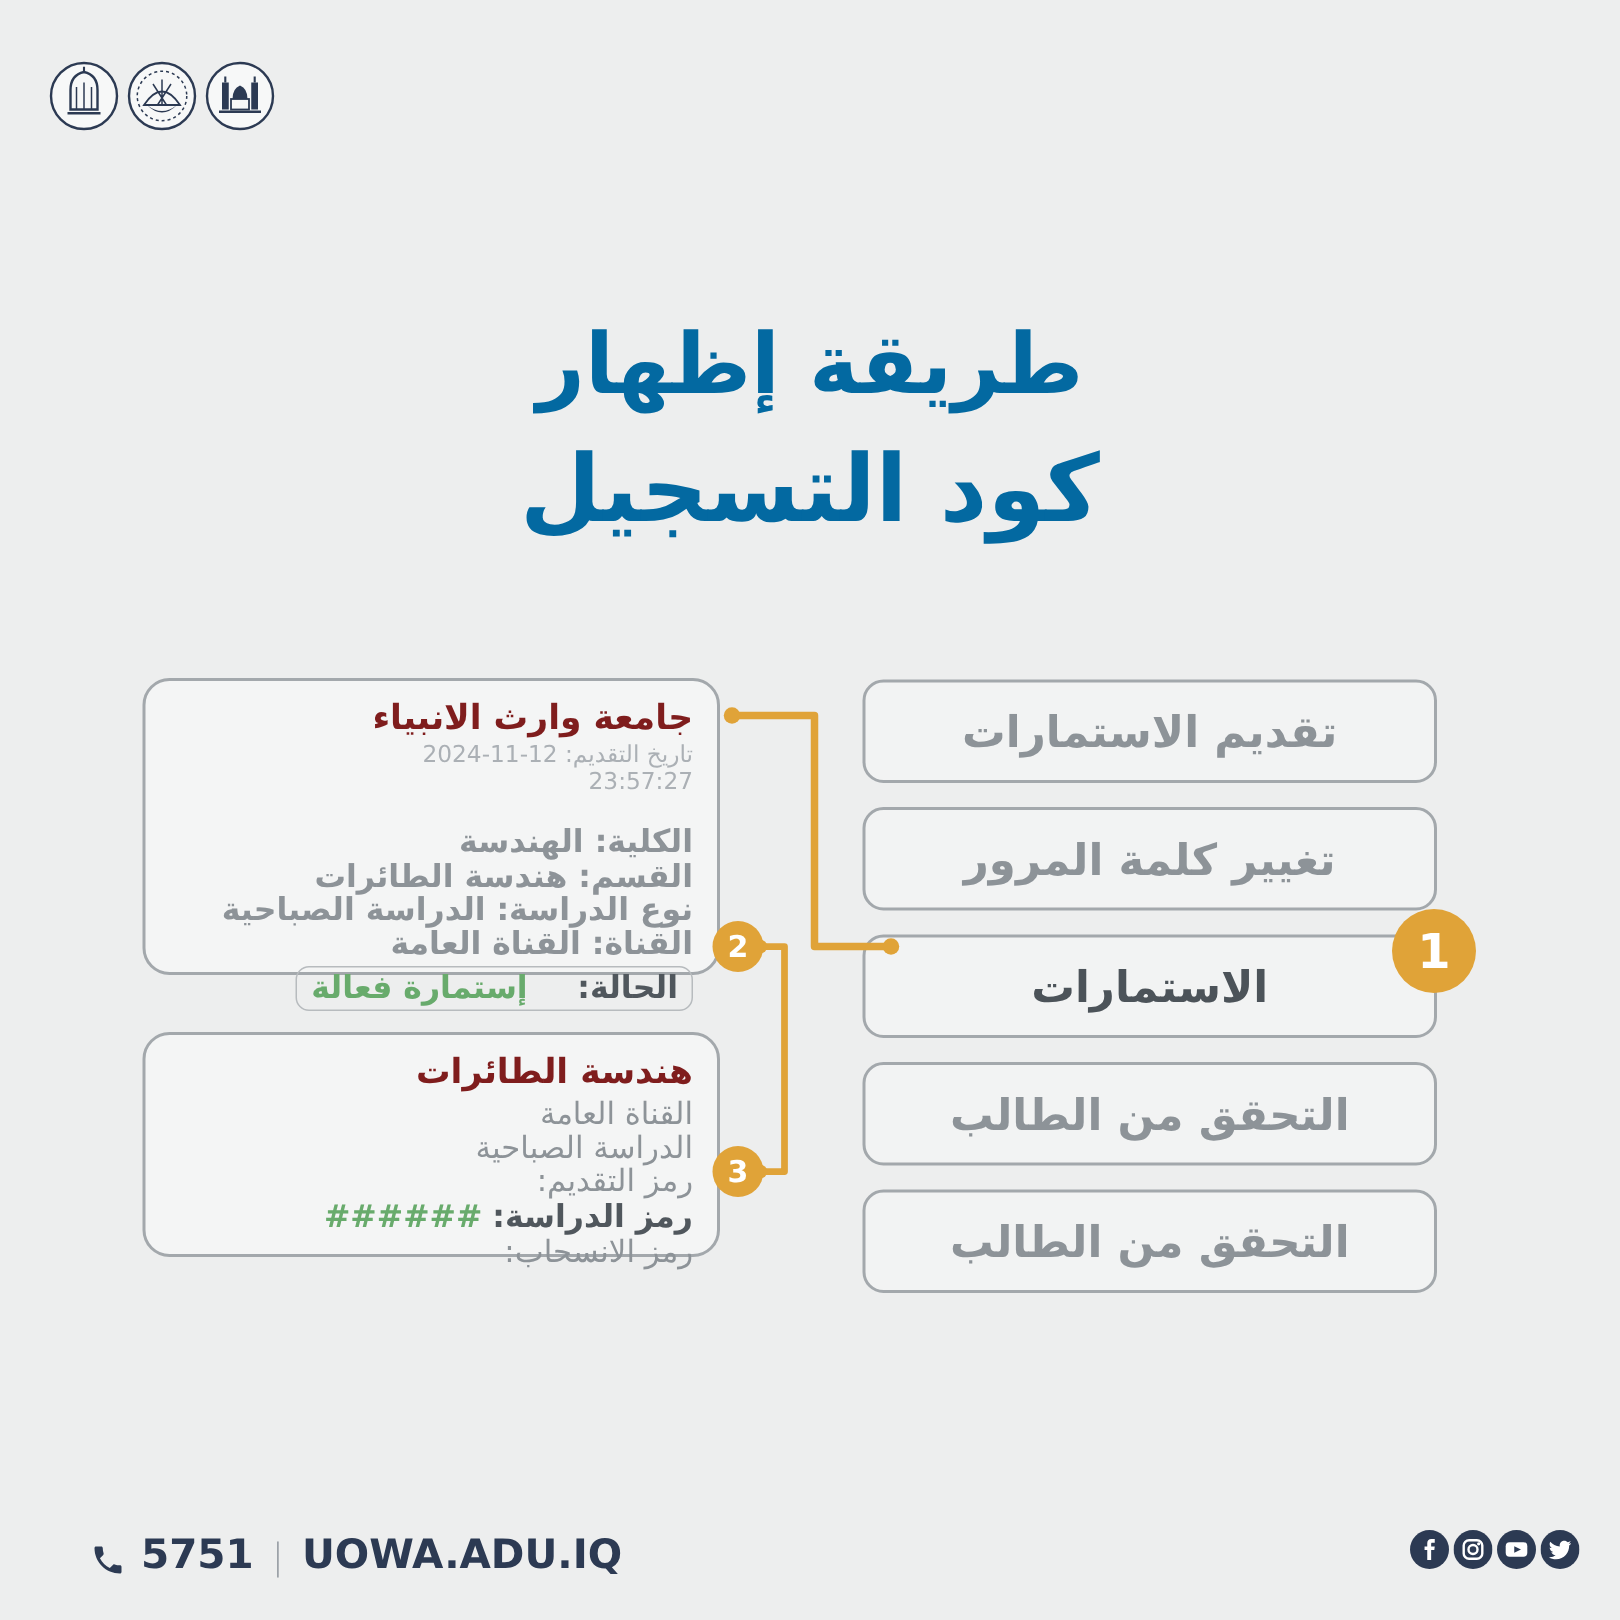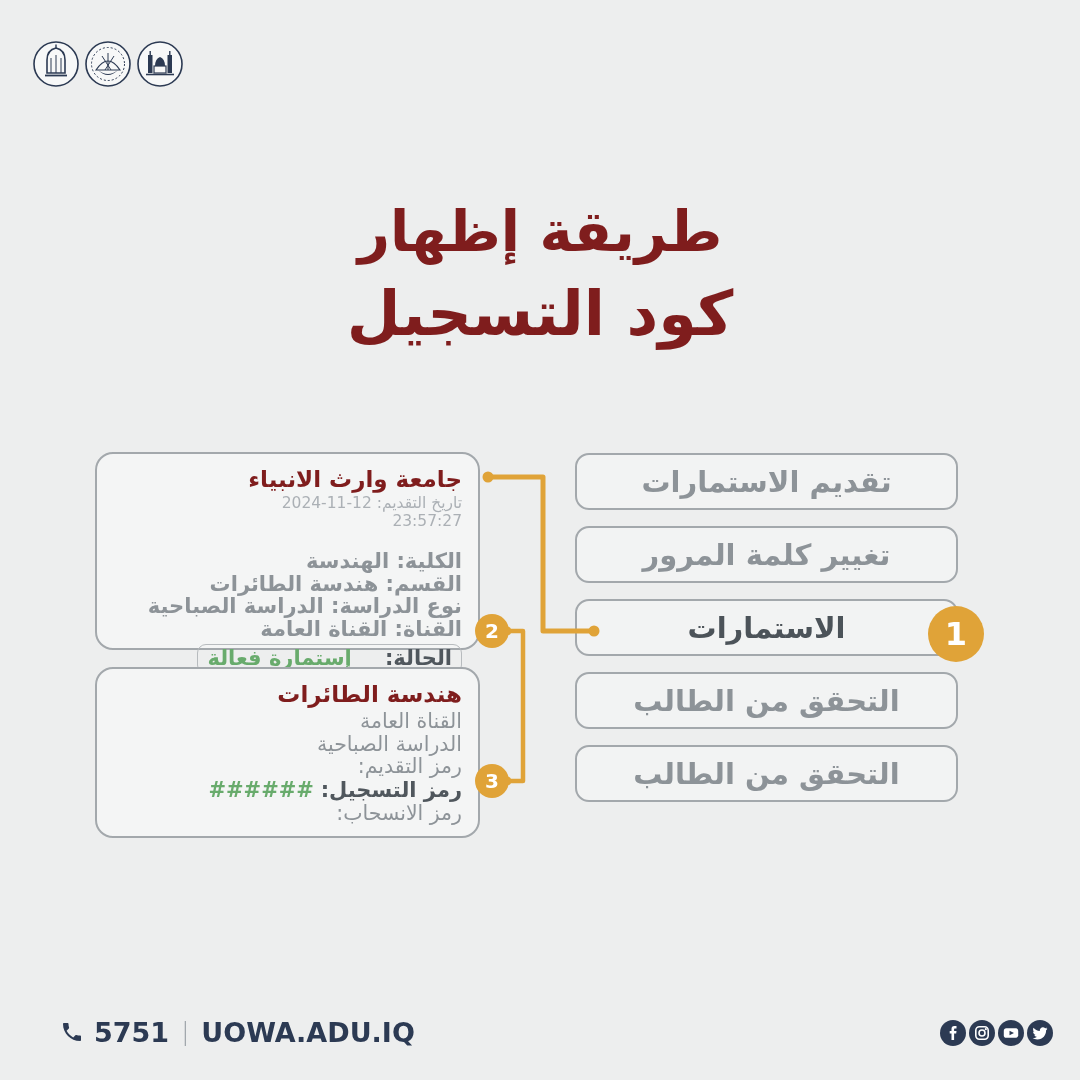--- a/index.html
+++ b/index.html
@@ -4,63 +4,63 @@
 <style>
   html,body{margin:0;padding:0;}
   body{font-family:"DejaVu Sans","Liberation Sans",sans-serif;}
   .page{position:relative;width:1080px;height:1080px;background:#edeeee;overflow:hidden;}
 
   
   .logos{position:absolute;left:32px;top:40px;display:flex;gap:4px;align-items:center;}
   .logos svg{display:block;}
 
   
-  .title{position:absolute;left:0;top:192px;width:1080px;text-align:center;color:#7f1d1d;direction:rtl;}
+  .title{position:absolute;left:0;top:204px;width:1080px;text-align:center;color:#0369a1;direction:rtl;}
   .title .t1{font-size:56px;font-weight:700;line-height:80px;}
   .title .t2{font-size:62px;font-weight:800;line-height:84px;letter-spacing:-1px;}
 
   
   .card{position:absolute;left:95px;width:385px;background:#f4f5f5;border:2px solid #a3a8ac;
         border-radius:18px;box-sizing:border-box;direction:rtl;text-align:right;
         padding:12px 16px;color:#8d9398;}
   .card1{top:452px;height:198px;}
-  .card2{top:667px;height:171px;}
+  .card2{top:688px;height:150px;}
   .card-title{font-size:23px;font-weight:700;color:#7f1d1d;line-height:26px;}
   .card-date{font-size:15.5px;color:#abb0b5;line-height:18px;margin-top:2px;}
   .card-rows{margin-top:21px;font-size:21px;font-weight:600;line-height:21.5px;}
   .card-rows div{margin-bottom:1px;}
   .status-line{margin-top:4px;}
   .status-box{display:inline-block;border:1.5px solid #b7bbbe;border-radius:9px;padding:1px 9px 3px 9px;}
   .status-label{font-size:21px;font-weight:700;color:#50575d;margin-left:28px;}
   .status-value{font-size:21px;font-weight:600;color:#68ab6c;}
   .card2 .card-rows{margin-top:4px;font-size:20.5px;font-weight:500;line-height:21.5px;}
   .code-line{font-size:21px;line-height:23px;}
   .code-label{font-weight:700;color:#50575d;}
   .code-value{font-weight:700;color:#68ab6c;letter-spacing:0.5px;}
   .row-last{font-size:20.5px;font-weight:500;line-height:22px;}
 
   
   .menu{position:absolute;left:575px;top:453px;width:383px;display:flex;flex-direction:column;gap:16px;}
-  .menu-btn{height:57px;background:#f2f3f3;border:2px solid #a3a8ac;border-radius:14px;
+  .menu-btn{height:69px;background:#f2f3f3;border:2px solid #a3a8ac;border-radius:14px;
             box-sizing:border-box;display:flex;align-items:center;justify-content:center;
             direction:rtl;font-size:29px;font-weight:600;color:#8d9398;cursor:pointer;}
   .menu-btn.active{color:#4c5359;font-weight:700;}
 
   
   .connectors{position:absolute;left:0;top:0;pointer-events:none;z-index:5;}
 
   
   .badge{position:absolute;background:#e0a338;color:#fff;border-radius:50%;
          display:flex;align-items:center;justify-content:center;font-weight:700;z-index:6;}
   .badge1{left:928px;top:606px;width:56px;height:56px;font-size:32px;}
   .badge2{left:475px;top:614px;width:34px;height:34px;font-size:20px;}
   .badge3{left:475px;top:764px;width:34px;height:34px;font-size:20px;}
 
   
-  .footer-left{position:absolute;left:60px;top:1012px;height:40px;display:flex;align-items:center;
+  .footer-left{position:absolute;left:60px;top:1012px;height:40px;display:flex;align-items:flex-end;
                gap:10px;color:#2c3a53;font-size:27px;font-weight:600;}
   .footer-sep{color:#9aa0a6;font-weight:300;font-size:24px;padding:0 2px;}
   .social{position:absolute;right:27px;top:1020px;display:flex;gap:3px;}
   .social svg{display:block;cursor:pointer;}
 </style>
 </head>
 <body>
 
 <div class="page">
 
@@ -116,21 +116,21 @@
   </div>
 
   <div class="card card2">
     <div class="card-title">هندسة الطائرات</div>
     <div class="card-rows">
       <div>القناة العامة</div>
       <div>الدراسة الصباحية</div>
       <div>رمز التقديم:</div>
     </div>
     <div class="code-line">
-      <span class="code-label">رمز التسجيل:</span>
+      <span class="code-label">رمز الدراسة:</span>
       <span class="code-value">######</span>
     </div>
     <div class="row-last">رمز الانسحاب:</div>
   </div>
 
   <div class="menu">
     <div class="menu-btn">
       <span>تقديم الاستمارات</span>
     </div>
     <div class="menu-btn">

